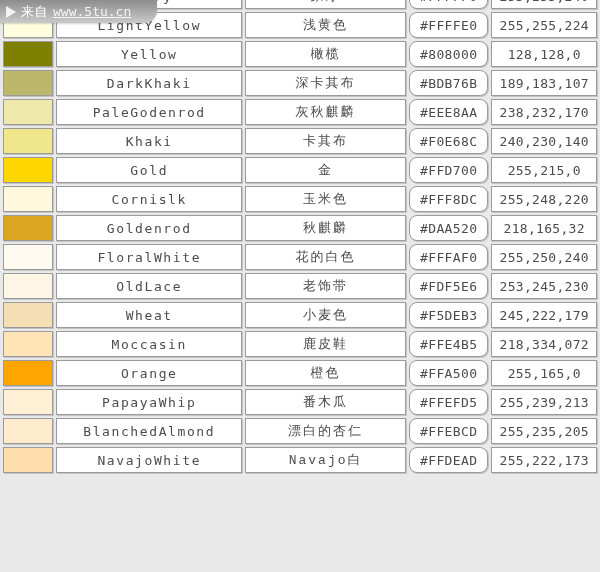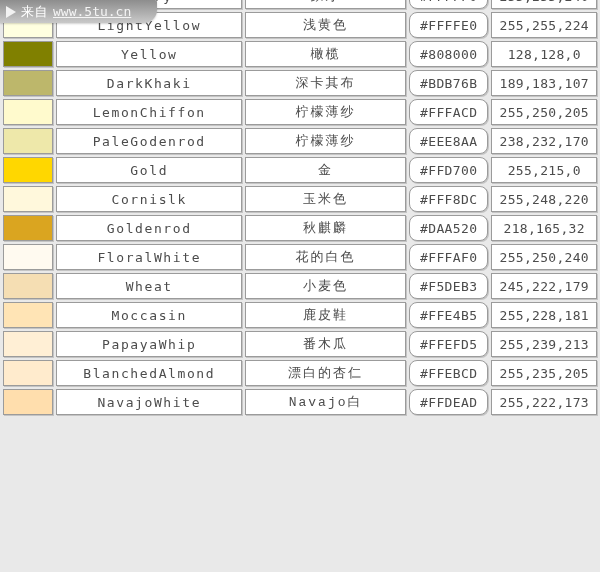--- a/index.html
+++ b/index.html
@@ -144,35 +144,35 @@
           <td class="c-swatch">
             <span class="swatch-fill" style="background: rgb(189, 183, 107);"></span>
           </td>
           <td class="c-name">DarkKhaki</td>
           <td class="c-cn">深卡其布</td>
           <td class="c-hex">#BDB76B</td>
           <td class="c-rgb">189,183,107</td>
         </tr>
         <tr>
           <td class="c-swatch">
-            <span class="swatch-fill" style="background: rgb(255, 250, 205);"></span>
-          </td>
-          <td class="c-name">LemonChiffon</td>
-          <td class="c-cn">柠檬薄纱</td>
-          <td class="c-hex">#FFFACD</td>
-          <td class="c-rgb">255,250,205</td>
-        </tr>
-        <tr>
-          <td class="c-swatch">
             <span class="swatch-fill" style="background: rgb(238, 232, 170);"></span>
           </td>
           <td class="c-name">PaleGodenrod</td>
-          <td class="c-cn">柠檬薄纱</td>
+          <td class="c-cn">灰秋麒麟</td>
           <td class="c-hex">#EEE8AA</td>
           <td class="c-rgb">238,232,170</td>
+        </tr>
+        <tr>
+          <td class="c-swatch">
+            <span class="swatch-fill" style="background: rgb(240, 230, 140);"></span>
+          </td>
+          <td class="c-name">Khaki</td>
+          <td class="c-cn">卡其布</td>
+          <td class="c-hex">#F0E68C</td>
+          <td class="c-rgb">240,230,140</td>
         </tr>
         <tr>
           <td class="c-swatch">
             <span class="swatch-fill" style="background: rgb(255, 215, 0);"></span>
           </td>
           <td class="c-name">Gold</td>
           <td class="c-cn">金</td>
           <td class="c-hex">#FFD700</td>
           <td class="c-rgb">255,215,0</td>
         </tr>
@@ -198,35 +198,53 @@
           <td class="c-swatch">
             <span class="swatch-fill" style="background: rgb(255, 250, 240);"></span>
           </td>
           <td class="c-name">FloralWhite</td>
           <td class="c-cn">花的白色</td>
           <td class="c-hex">#FFFAF0</td>
           <td class="c-rgb">255,250,240</td>
         </tr>
         <tr>
           <td class="c-swatch">
+            <span class="swatch-fill" style="background: rgb(253, 245, 230);"></span>
+          </td>
+          <td class="c-name">OldLace</td>
+          <td class="c-cn">老饰带</td>
+          <td class="c-hex">#FDF5E6</td>
+          <td class="c-rgb">253,245,230</td>
+        </tr>
+        <tr>
+          <td class="c-swatch">
             <span class="swatch-fill" style="background: rgb(245, 222, 179);"></span>
           </td>
           <td class="c-name">Wheat</td>
           <td class="c-cn">小麦色</td>
           <td class="c-hex">#F5DEB3</td>
           <td class="c-rgb">245,222,179</td>
         </tr>
         <tr>
           <td class="c-swatch">
             <span class="swatch-fill" style="background: rgb(255, 228, 181);"></span>
           </td>
           <td class="c-name">Moccasin</td>
           <td class="c-cn">鹿皮鞋</td>
           <td class="c-hex">#FFE4B5</td>
-          <td class="c-rgb">255,228,181</td>
+          <td class="c-rgb">218,334,072</td>
+        </tr>
+        <tr>
+          <td class="c-swatch">
+            <span class="swatch-fill" style="background: rgb(255, 165, 0);"></span>
+          </td>
+          <td class="c-name">Orange</td>
+          <td class="c-cn">橙色</td>
+          <td class="c-hex">#FFA500</td>
+          <td class="c-rgb">255,165,0</td>
         </tr>
         <tr>
           <td class="c-swatch">
             <span class="swatch-fill" style="background: rgb(255, 239, 213);"></span>
           </td>
           <td class="c-name">PapayaWhip</td>
           <td class="c-cn">番木瓜</td>
           <td class="c-hex">#FFEFD5</td>
           <td class="c-rgb">255,239,213</td>
         </tr>

